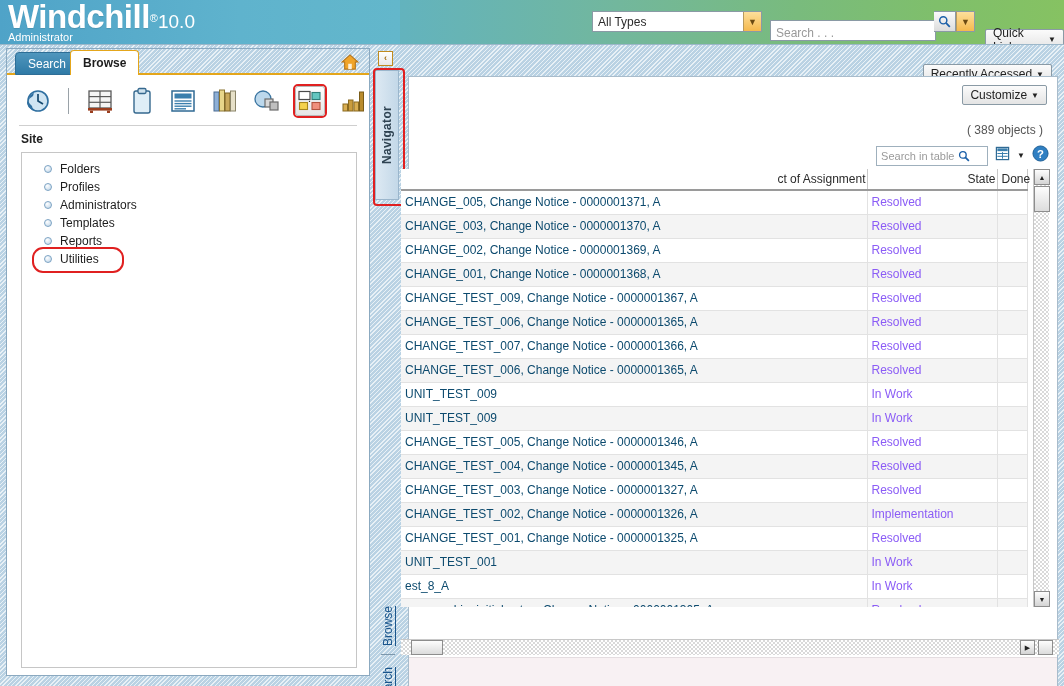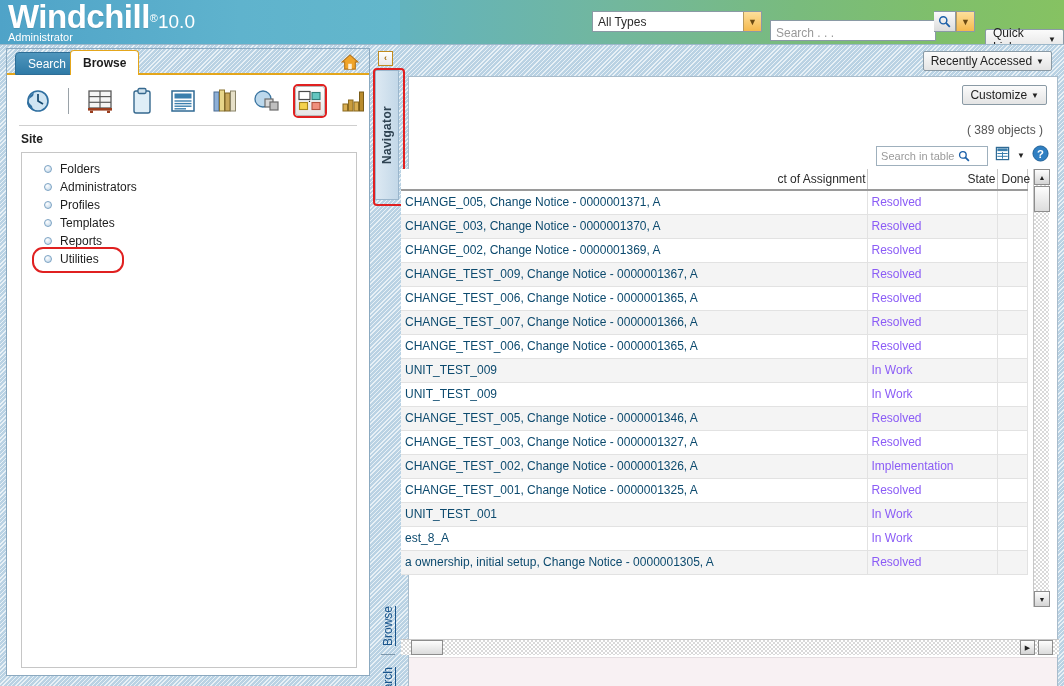--- a/index.html
+++ b/index.html
@@ -304,21 +304,21 @@
     width: 14px; height: 1px;
     background: #7d97ab;
   }
 
   
   .right-top {
     position: absolute; left: 400px; top: 48px;
     width: 658px; height: 28px;
   }
   .recent-btn {
-    position: absolute; right: 6px; top: 3px;
+    position: absolute; right: 6px; top: 16px;
     height: 20px; padding: 0 7px;
     background: linear-gradient(to bottom,#fbfbfb,#e4e4e4);
     border: 1px solid #8a9aa5;
     border-radius: 2px;
     display: flex; align-items: center; gap: 4px;
     font-size: 12px; color: #222;
   }
 
   .content-panel {
     position: absolute; left: 408px; top: 76px;
@@ -605,25 +605,25 @@
 
     <div class="site-label">Site</div>
 
     <div class="tree-box">
       <div class="tree-item">
         <span class="tree-bullet"></span>
         <span>Folders</span>
       </div>
       <div class="tree-item">
         <span class="tree-bullet"></span>
-        <span>Administrators</span>
+        <span>Profiles</span>
       </div>
       <div class="tree-item">
         <span class="tree-bullet"></span>
-        <span>Profiles</span>
+        <span>Administrators</span>
       </div>
       <div class="tree-item">
         <span class="tree-bullet"></span>
         <span>Templates</span>
       </div>
       <div class="tree-item">
         <span class="tree-bullet"></span>
         <span>Reports</span>
       </div>
       <div class="tree-item highlight">
@@ -712,20 +712,25 @@
               <td>CHANGE_003, Change Notice - 0000001370, A</td>
               <td class="state">Resolved</td>
               <td></td>
             </tr>
           <tr>
               <td>CHANGE_002, Change Notice - 0000001369, A</td>
               <td class="state">Resolved</td>
               <td></td>
             </tr>
           <tr>
+              <td>CHANGE_001, Change Notice - 0000001368, A</td>
+              <td class="state">Resolved</td>
+              <td></td>
+            </tr>
+          <tr>
               <td>CHANGE_TEST_009, Change Notice - 0000001367, A</td>
               <td class="state">Resolved</td>
               <td></td>
             </tr>
           <tr>
               <td>CHANGE_TEST_006, Change Notice - 0000001365, A</td>
               <td class="state">Resolved</td>
               <td></td>
             </tr>
           <tr>
@@ -743,20 +748,25 @@
               <td class="state">In Work</td>
               <td></td>
             </tr>
           <tr>
               <td>UNIT_TEST_009</td>
               <td class="state">In Work</td>
               <td></td>
             </tr>
           <tr>
               <td>CHANGE_TEST_005, Change Notice - 0000001346, A</td>
+              <td class="state">Resolved</td>
+              <td></td>
+            </tr>
+          <tr>
+              <td>CHANGE_TEST_004, Change Notice - 0000001345, A</td>
               <td class="state">Resolved</td>
               <td></td>
             </tr>
           <tr>
               <td>CHANGE_TEST_003, Change Notice - 0000001327, A</td>
               <td class="state">Resolved</td>
               <td></td>
             </tr>
           <tr>
               <td>CHANGE_TEST_002, Change Notice - 0000001326, A</td>

